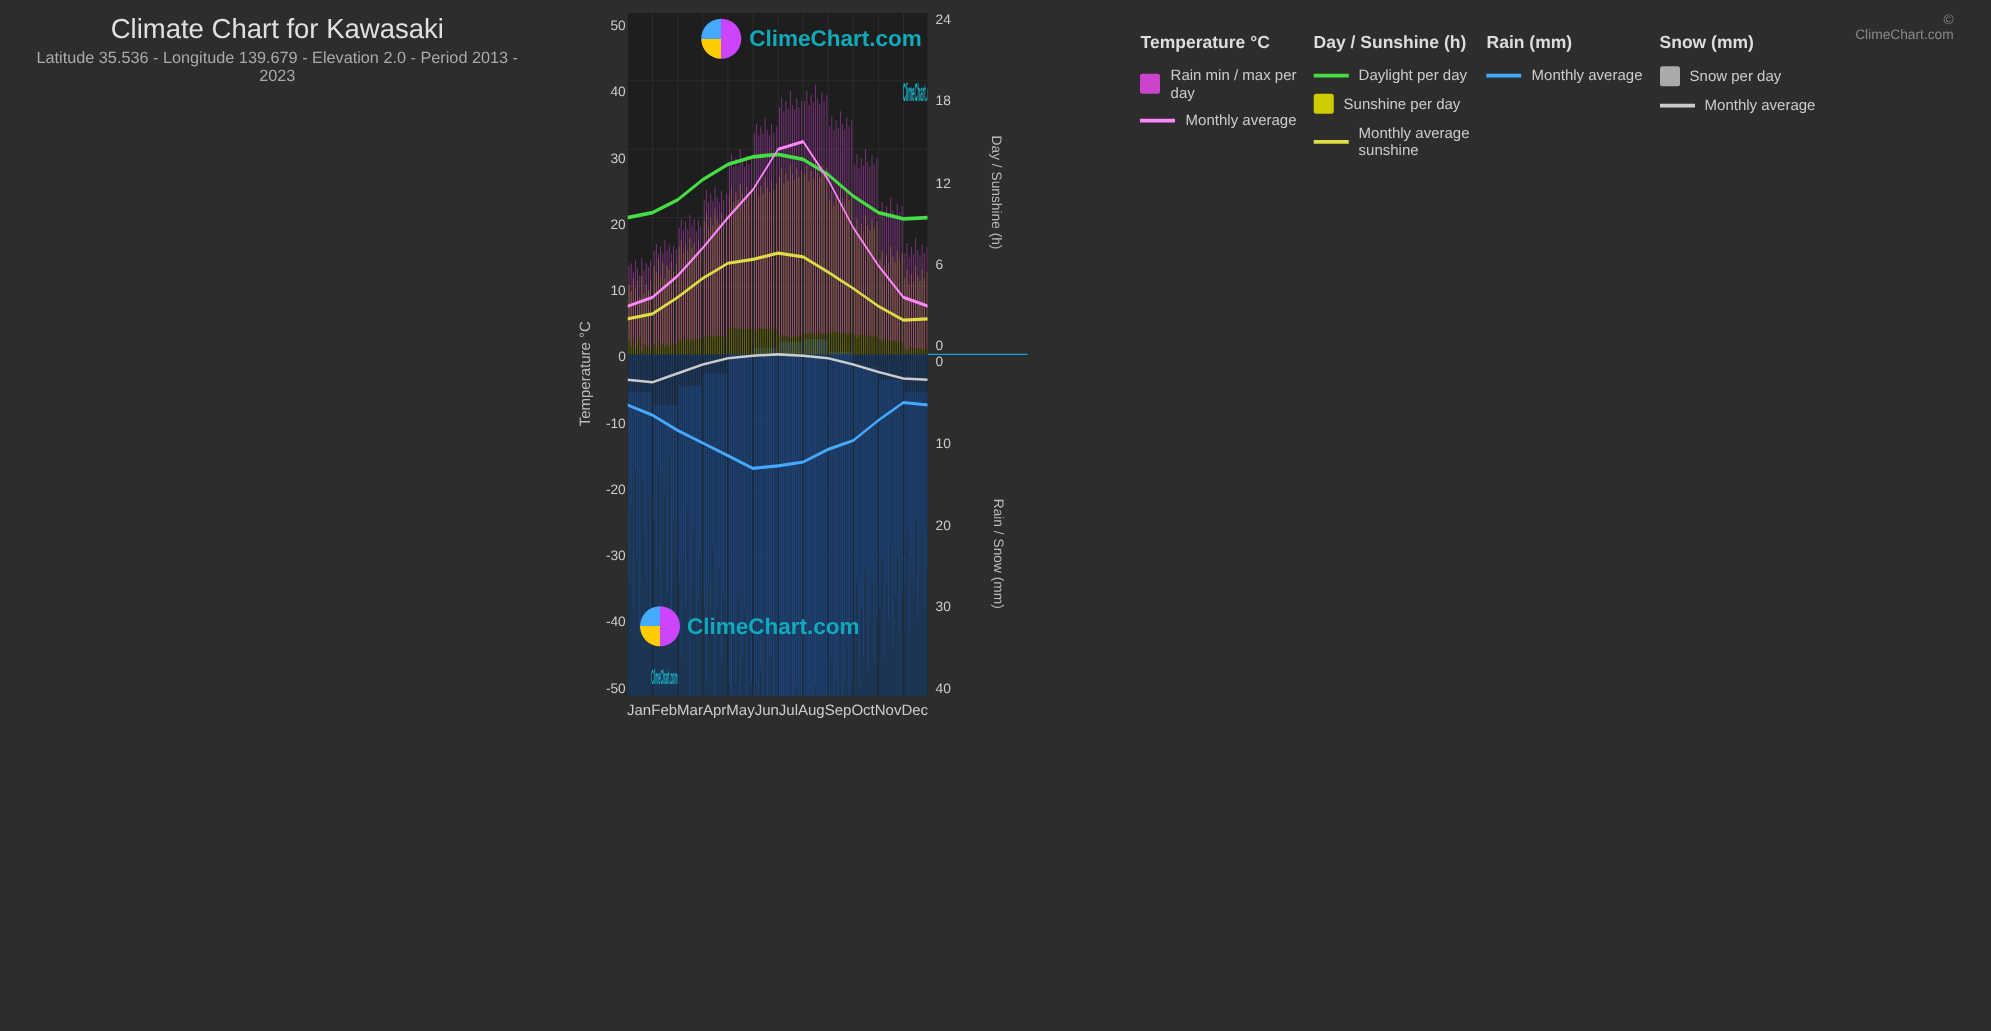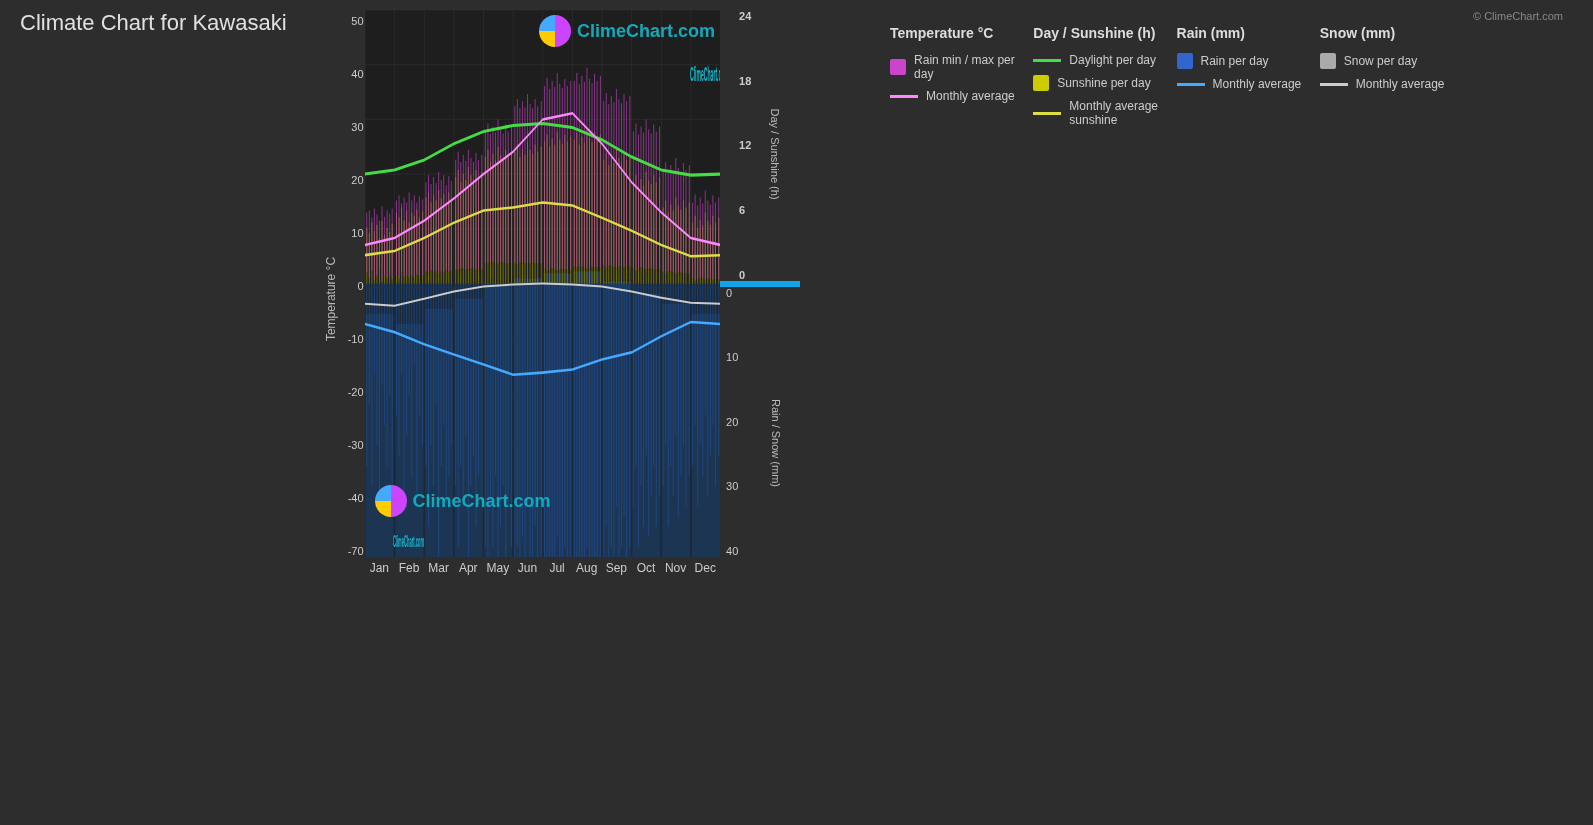--- a/index.html
+++ b/index.html
@@ -160,40 +160,41 @@
       background: conic-gradient(#cc44ff 0% 50%, #ffcc00 50% 75%, #44aaff 75% 100%);
       flex-shrink: 0;
     }
   </style>
 </head>
 <body>
 
 <div class="main-container">
   <div class="title-area">
     <div class="chart-title">Climate Chart for Kawasaki</div>
+    <div class="chart-subtitle">Latitude 35.536 - Longitude 139.679 - Elevation 2.0 - Period 2013 - 2023</div>
   </div>
 
   <div class="chart-area">
 
     <div style="width:18px;position:relative;flex-shrink:0;">
       <div class="y-axis-left-label" style="position:absolute;left:2px;top:50%;transform:translateY(-50%) rotate(-90deg);font-size:12px;color:#bbb;white-space:nowrap;">Temperature °C</div>
     </div>
 
     <div class="y-axis-left">
       <span class="y-label">50</span>
       <span class="y-label">40</span>
       <span class="y-label">30</span>
       <span class="y-label">20</span>
       <span class="y-label">10</span>
       <span class="y-label">0</span>
       <span class="y-label">-10</span>
       <span class="y-label">-20</span>
       <span class="y-label">-30</span>
       <span class="y-label">-40</span>
-      <span class="y-label">-70</span>
+      <span class="y-label">-50</span>
     </div>
 
     <div class="chart-center">
       <div class="chart-svg-container">
         <svg class="main-chart" viewBox="0 0 1400 540" preserveAspectRatio="none">
           <defs>
             <clipPath id="chartClip">
               <rect x="0" y="0" width="1400" height="540"></rect>
             </clipPath>
           </defs>
@@ -741,21 +742,21 @@
         <span class="x-label">Aug</span>
         <span class="x-label">Sep</span>
         <span class="x-label">Oct</span>
         <span class="x-label">Nov</span>
         <span class="x-label">Dec</span>
       </div>
     </div>
 
     <div style="width:80px;display:flex;flex-direction:column;padding-bottom:30px;">
 
-      <div style="flex:1;display:flex;flex-direction:column;justify-content:space-between;align-items:flex-start;padding-left:19px;border-bottom:6px solid #0ea5e9;font-weight:bold;">
+      <div style="flex:1;display:flex;flex-direction:column;justify-content:space-between;align-items:flex-start;padding-left:6px;border-bottom:1px solid #0ea5e9;">
         <span class="y-label">24</span>
         <span class="y-label">18</span>
         <span class="y-label">12</span>
         <span class="y-label">6</span>
         <span class="y-label">0</span>
       </div>
 
       <div style="flex:1;display:flex;flex-direction:column;justify-content:space-between;align-items:flex-start;padding-left:6px;">
         <span class="y-label">0</span>
         <span class="y-label">10</span>
@@ -797,24 +798,20 @@
       </div>
       <div class="legend-item">
         <div class="legend-swatch-line" style="background:#dddd44;"></div>
         <span>Monthly average sunshine</span>
       </div>
     </div>
 
     <div class="legend-col">
       <div class="legend-title">Rain (mm)</div>
       <div class="legend-item">
-        <div class="legend-swatch-rect" style="background:#3366cc;"></div>
-        <span>Rain per day</span>
-      </div>
-      <div class="legend-item">
         <div class="legend-swatch-line" style="background:#44aaff;"></div>
         <span>Monthly average</span>
       </div>
     </div>
 
     <div class="legend-col">
       <div class="legend-title">Snow (mm)</div>
       <div class="legend-item">
         <div class="legend-swatch-rect" style="background:#aaaaaa;"></div>
         <span>Snow per day</span>

